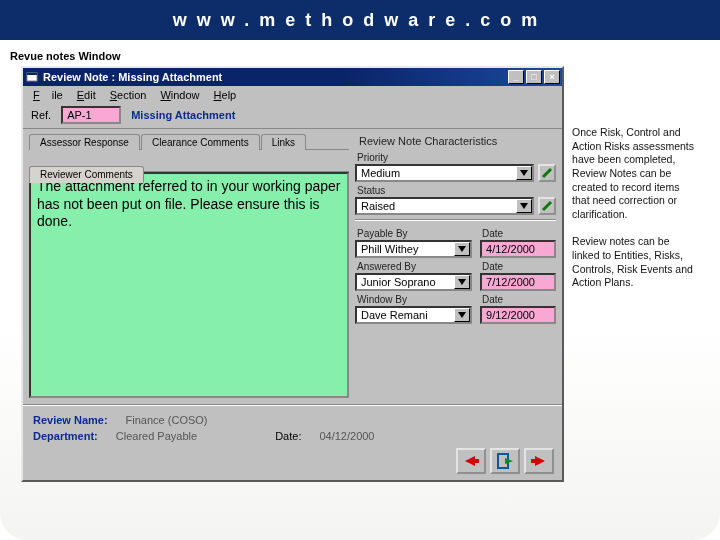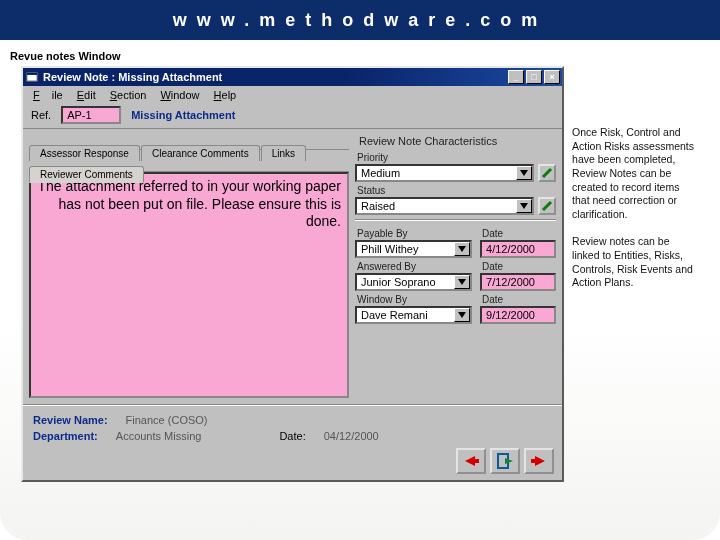--- a/index.html
+++ b/index.html
@@ -105,32 +105,31 @@
   }
   .tab {
     padding: 2px 10px 2px 10px;
     background: #c0c0c0;
     border: 1px solid #888;
     border-bottom: none;
     border-top-left-radius: 3px;
     border-top-right-radius: 3px;
     margin-right: 1px;
     position: relative;
-    top: 12px;
+    top: 1px;
   }
   .tab.active { background: #d6d3ce; border-bottom: 1px solid #d6d3ce; top:12px; }
   .tabset2 { display:flex; border-bottom:1px solid #888; font-size:10px; margin-top:4px;}
   .textpane {
-    background: #f9a8d4;
+    background: #86efac;
     border: 2px inset #888;
     height: 226px;
     padding: 4px 6px;
     font-size: 14px;
     line-height: 1.25;
-    text-align: right;
   }
   .sec-head {
     padding: 2px 4px;
     font-size: 11px;
     color: #222;
   }
   .field-label { font-size:10px; color:#222; margin: 3px 2px 1px 2px;}
   .field-row { display:flex; align-items:center; gap:4px; margin-bottom:3px; }
   .combo {
     flex: 1;
@@ -340,21 +339,21 @@
       </div>
 
       <div class="hr"></div>
 
       <div class="footer-info">
         <span class="lbl">Review Name:</span>
         <span class="val">Finance (COSO)</span>
       </div>
       <div class="footer-info" style="padding-top:0">
         <span class="lbl">Department:</span>
-        <span class="val">Accounts Missing</span>
+        <span class="val">Cleared Payable</span>
         <span style="margin-left:60px">Date:</span>
         <span class="val">04/12/2000</span>
       </div>
 
       <div class="navbar">
         <div class="navbtn">
           <svg width="20" height="14">
               <polygon points="14,2 14,12 4,7" fill="#d40000"></polygon>
               <rect x="13" y="5" width="5" height="4" fill="#d40000"></rect>
             </svg>

